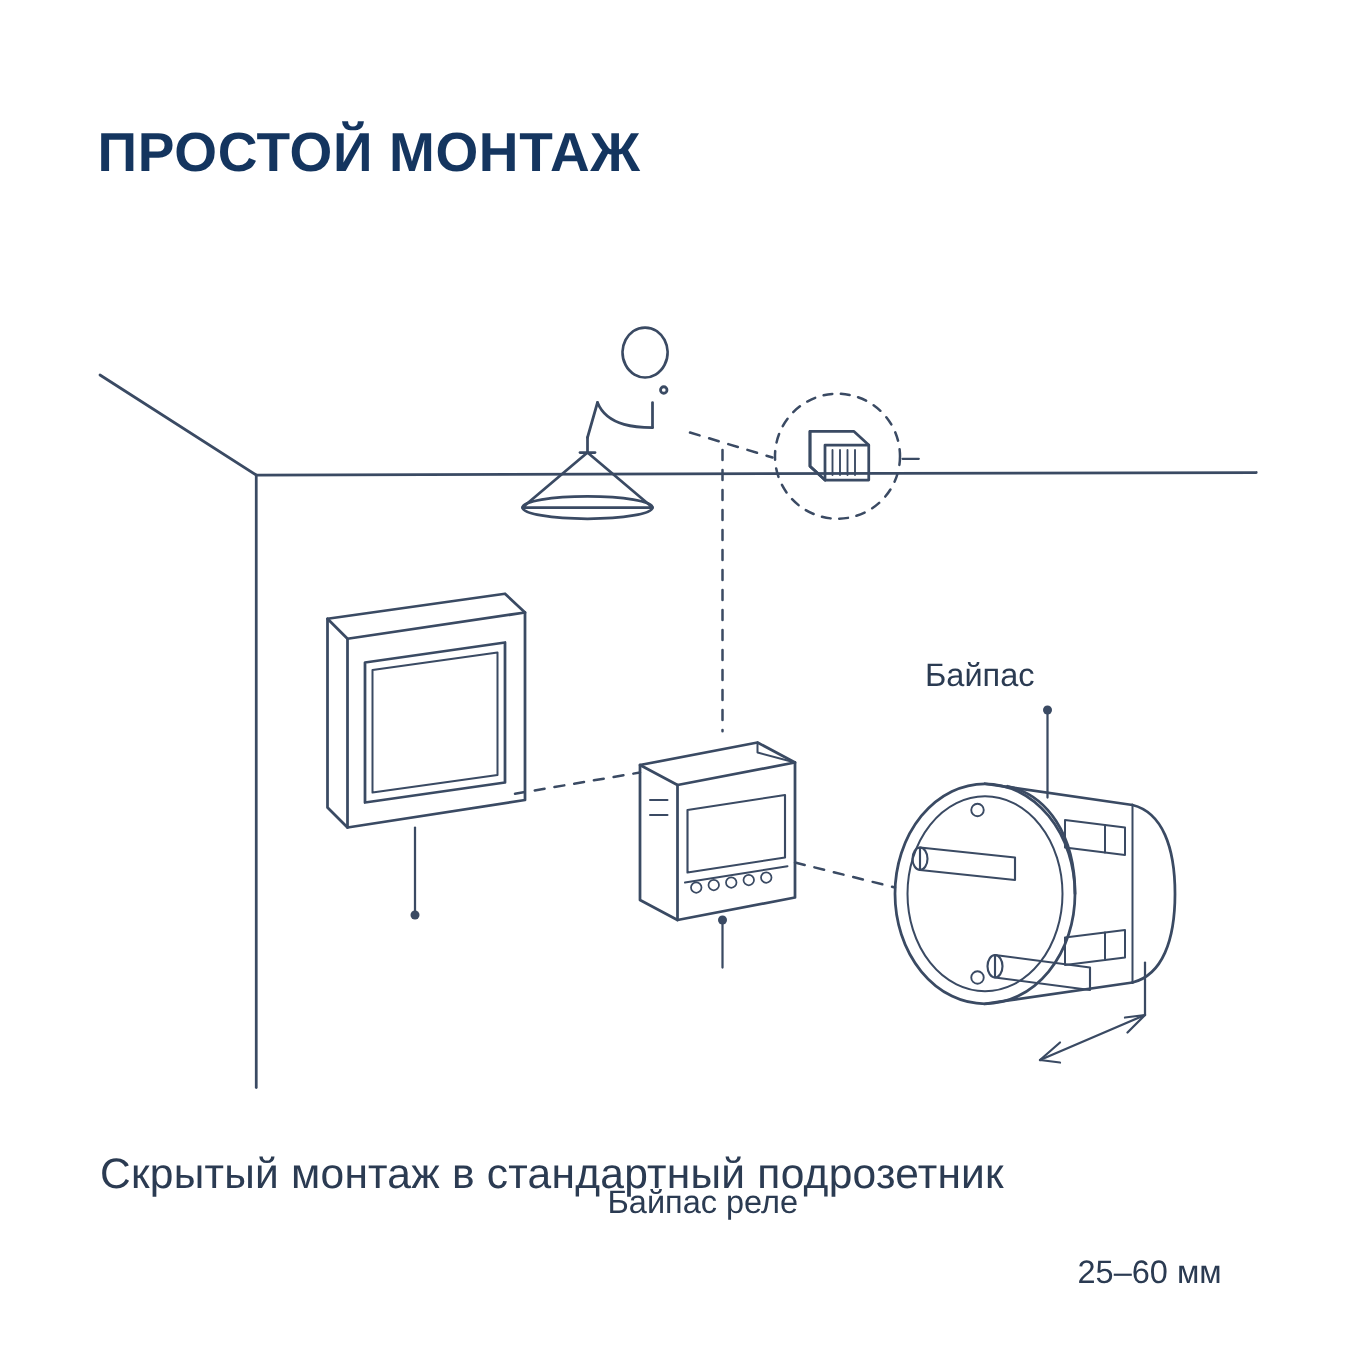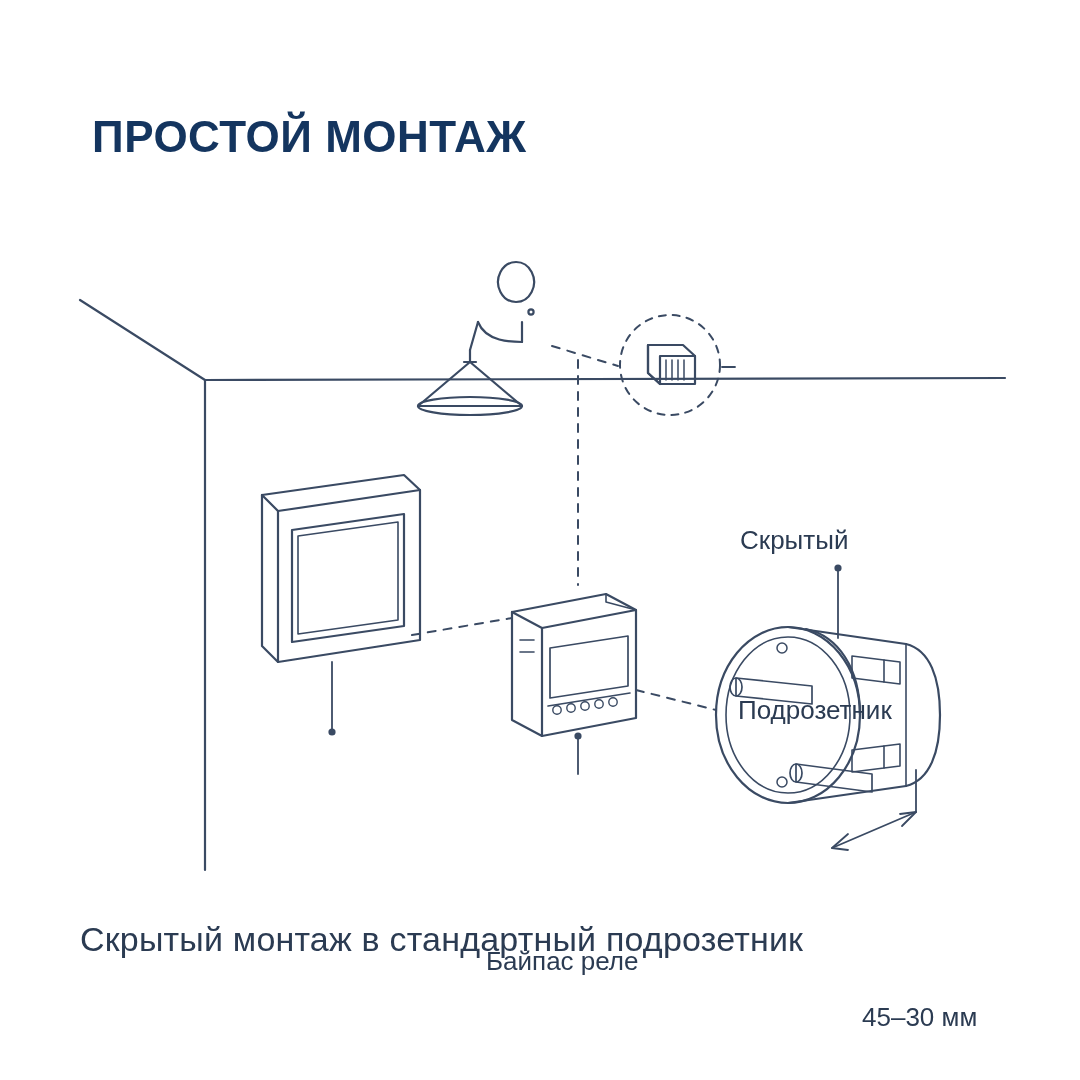--- a/index.html
+++ b/index.html
@@ -21,21 +21,21 @@
   }
   .title {
     position: absolute;
     left: 78px;
     top: 98px;
     font-size: 44px;
     font-weight: bold;
     letter-spacing: 0.5px;
     color: #14355f;
     text-transform: uppercase;
-    margin: 14px;
+    margin: 0;
   }
   .caption {
     position: absolute;
     left: 80px;
     top: 920px;
     font-size: 34px;
     font-weight: normal;
     color: #2b3b52;
     letter-spacing: 0.2px;
   }
@@ -156,20 +156,19 @@
       </g>
 
       <g stroke-width="1.8">
         <path d="M916 600 L916 642"></path>
         <path d="M832 678 L916 642"></path>
         <path d="M832 678 L848 664 M832 678 L848 680"></path>
         <path d="M916 642 L900 644 M916 642 L902 656"></path>
       </g>
     </svg>
 
-    <span class="label label-bypass">Скрытый</span>
-    <span class="label label-socketbox">Подрозетник</span>
+    <span class="label label-bypass">Байпас</span>
     <span class="label label-relay">Байпас реле</span>
-    <span class="label label-dim">45–30 мм</span>
+    <span class="label label-dim">25–60 мм</span>
   </div>
 
   <div class="caption">Скрытый монтаж в стандартный подрозетник</div>
 </div>
 
 </body></html>

